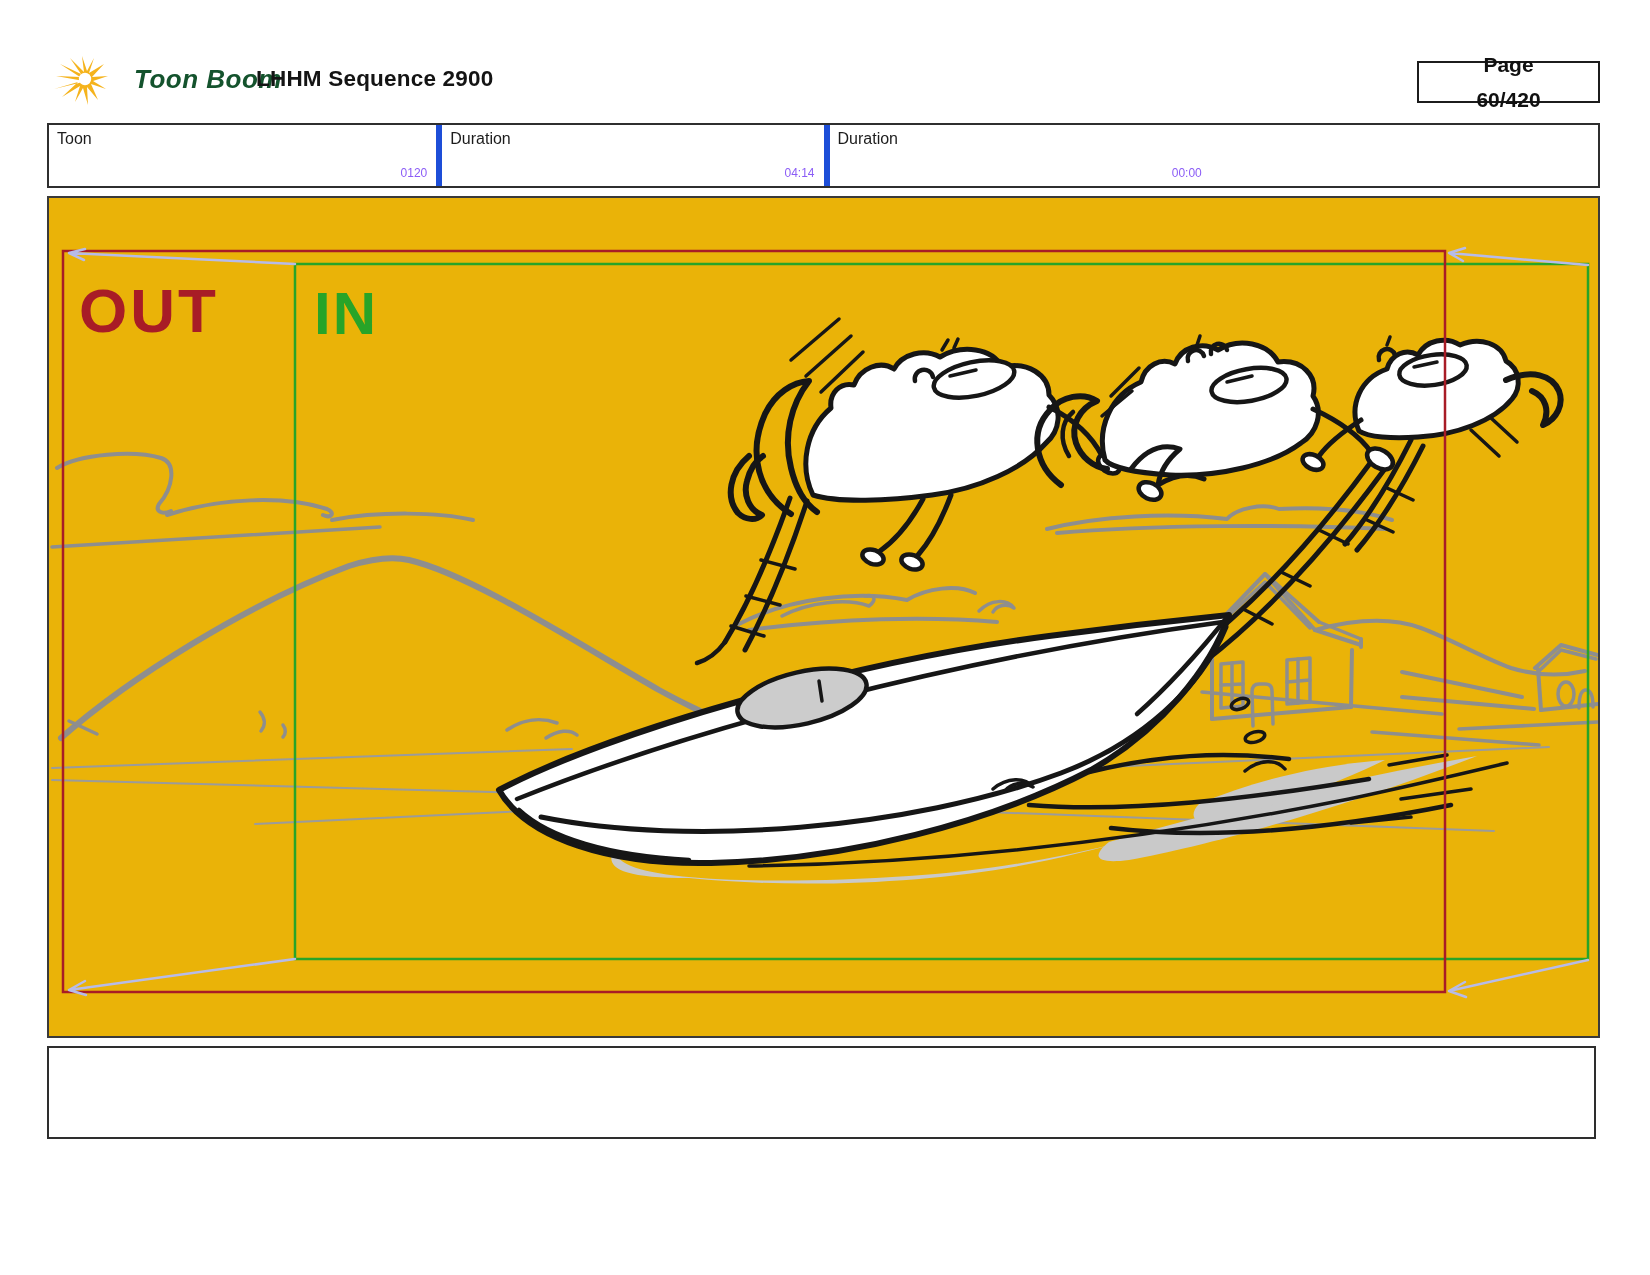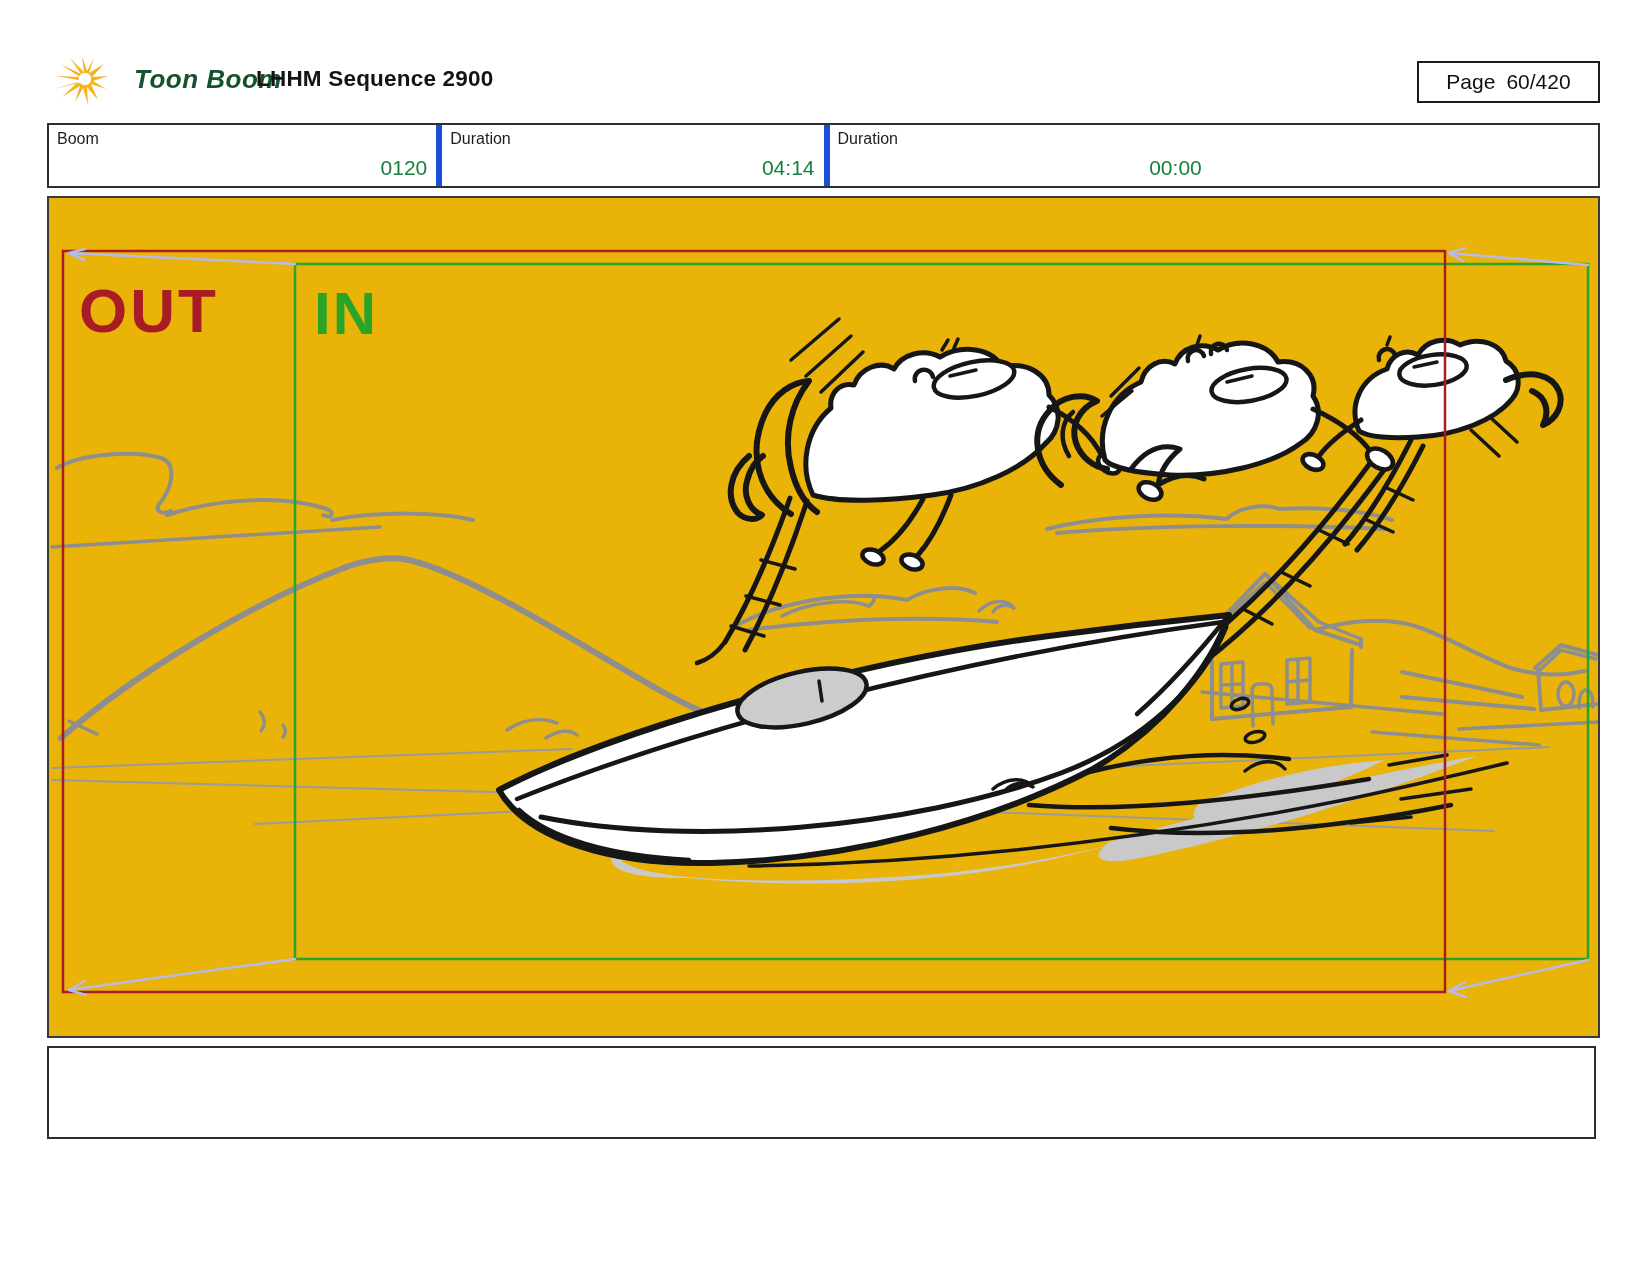--- a/index.html
+++ b/index.html
@@ -15,36 +15,36 @@
     left:112px;top:64px;font-size:26px;font-weight:bold;font-style:italic;
     color:#14532d;letter-spacing:0.5px;margin-left:22px;
   }
   .seq-title{
     left:256px;top:66px;font-size:22.5px;font-weight:bold;color:#141414;
     letter-spacing:0.2px;
   }
   .page-box{
     left:1417px;top:61px;width:179px;height:38px;border:2px solid #1c1c1c;
     display:flex;align-items:center;justify-content:center;gap:11px;
-    font-size:21px;font-weight:normal;color:#111;
+    font-size:21px;font-weight:bold;color:#111;flex-direction:column;
   }
 
   
   .info-bar{
     left:47px;top:123px;width:1549px;height:61px;
     border:2px solid #2f2f2f;display:grid;grid-template-columns:1fr 1fr 1fr 1fr;
     background:#fff;
   }
   .info-cell{position:relative;border-left:6px solid #1d4ed8;}
   .info-cell:first-child{border-left:none;}
   .info-label{
     position:absolute;left:8px;top:5px;font-size:16px;color:#1c1c1c;
   }
   .info-value{
-    position:absolute;right:9px;bottom:6px;font-size:21px;color:#15803d;
+    position:absolute;right:9px;bottom:6px;font-size:12px;color:#8b5cf6;
   }
 
   
   .board-panel{
     left:47px;top:196px;width:1549px;height:838px;border:2px solid #3a3a3a;
     background:#eab308;
   }
   .board-svg{position:absolute;left:0;top:0;}
 
   
@@ -77,21 +77,21 @@
 </div>
 <div class="abs wordmark">Toon Boom</div>
 <div class="abs seq-title">LHHM Sequence 2900</div>
 <div class="abs page-box">
   <span>Page</span>
   <span>60/420</span>
 </div>
 
 <div class="abs info-bar">
   <div class="info-cell">
-    <div class="info-label">Boom</div>
+    <div class="info-label">Toon</div>
     <div class="info-value">0120</div>
   </div>
   <div class="info-cell">
     <div class="info-label">Duration</div>
     <div class="info-value">04:14</div>
   </div>
   <div class="info-cell">
     <div class="info-label">Duration</div>
     <div class="info-value">00:00</div>
   </div>

